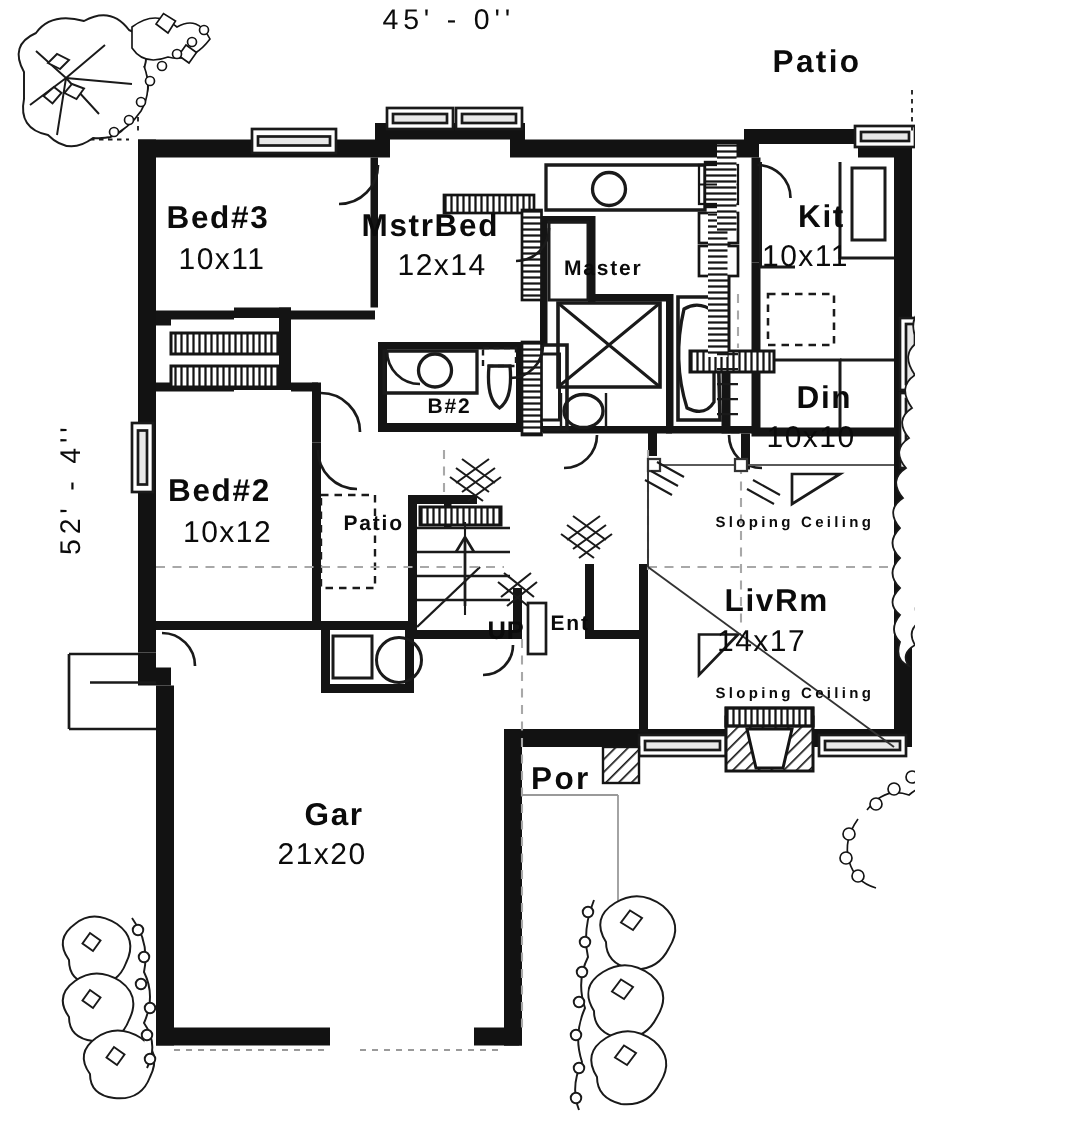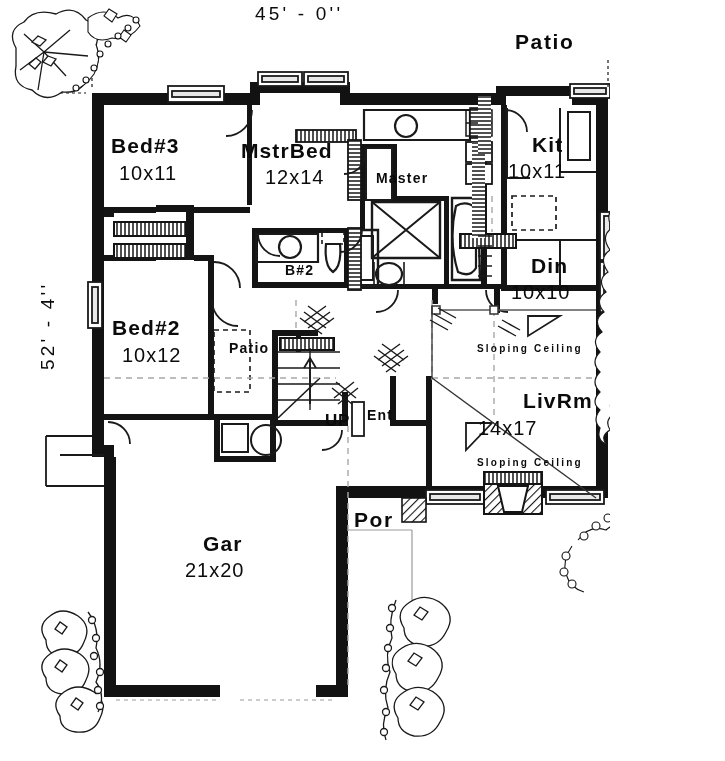--- a/index.html
+++ b/index.html
@@ -496,21 +496,21 @@
   <div class="lbl room-name" style="left:531px; top:255px;">Din</div>
   <div class="lbl room-dim" style="left:511px; top:282px;">10x10</div>
 
   <div class="lbl room-name" style="left:112px; top:317px;">Bed#2</div>
   <div class="lbl room-dim" style="left:122px; top:345px;">10x12</div>
 
   <div class="lbl small-name" style="left:229px; top:341px;">Patio</div>
 
   <div class="lbl note-text" style="left:437px; top:344px;">Sloping Ceiling</div>
 
-  <div class="lbl room-name" style="left:483px; top:390px;margin-left:40px;">LivRm</div>
+  <div class="lbl room-name" style="left:483px; top:390px;">LivRm</div>
   <div class="lbl room-dim" style="left:478px; top:418px;">14x17</div>
 
   <div class="lbl note-text" style="left:437px; top:458px;">Sloping Ceiling</div>
 
   <div class="lbl tiny-name" style="left:325px; top:412px;">UP</div>
 
   <div class="lbl small-name" style="left:367px; top:408px;">Ent</div>
 
   <div class="lbl area-name" style="left:354px; top:509px;">Por</div>
 

